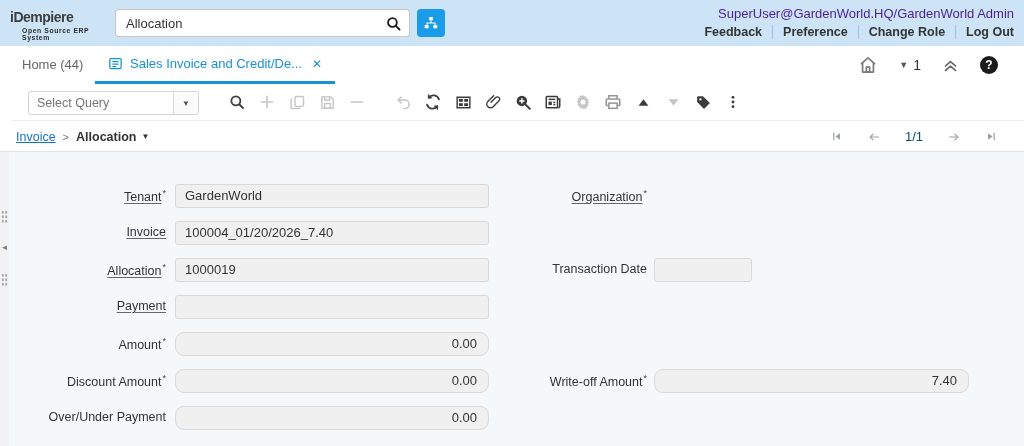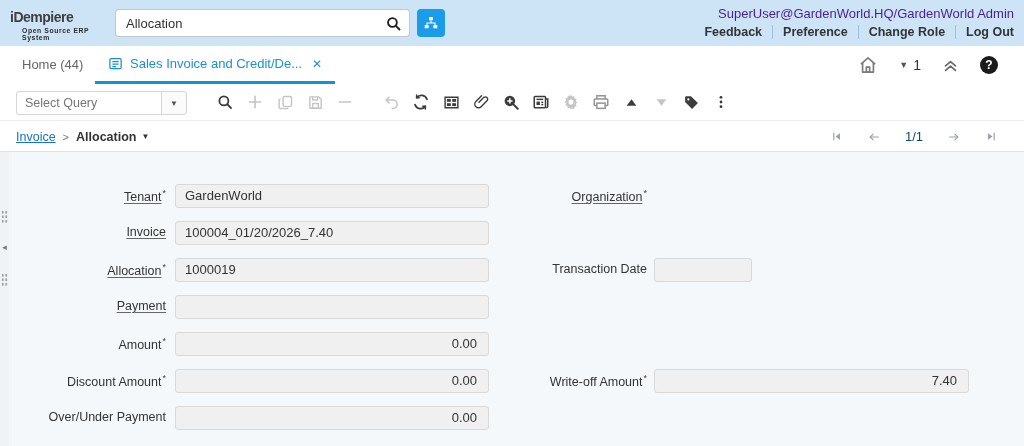--- a/index.html
+++ b/index.html
@@ -31,21 +31,21 @@
   .tab-home { position:absolute; left:22px; top:0; height:38px; line-height:38px; font-size:13px; color:#666; cursor:pointer; }
   .tab-active { position:absolute; left:95px; top:0; height:38px; display:flex; align-items:center; gap:7px; padding:0 13px; font-size:13px; color:#1791d6; border-bottom:3px solid #1791d6; cursor:pointer; }
   .tab-close { font-size:12px; color:#1791d6; cursor:pointer; margin-left:3px; }
   .tab-controls { position:absolute; right:18px; top:0; height:38px; display:flex; align-items:center; gap:21px; }
   .win-count { display:flex; align-items:center; gap:5px; font-size:14px; color:#333; cursor:pointer; }
   .caret { font-size:9px; color:#555; }
   .help-btn { width:18px; height:18px; border-radius:50%; background:#1b1b1b; color:#fff; font-size:12px; font-weight:bold; display:flex; align-items:center; justify-content:center; cursor:pointer; }
   .ico-btn { cursor:pointer; display:flex; align-items:center; justify-content:center; }
 
   
-  .toolbar { position:absolute; top:84px; left:0; right:0; height:37px; background:#fff; border-bottom:1px solid #ececec; }
+  .toolbar { position:absolute; top:84px; left:12px; right:0; height:37px; background:#fff; border-bottom:1px solid #ececec; }
   .query-wrap { position:absolute; left:16px; top:7px; display:flex; height:24px; }
   .query-input { width:146px; height:24px; border:1px solid #d5d5d5; border-radius:3px 0 0 3px; padding:0 8px; font-size:12.5px; color:#555; font-family:inherit; outline:none; }
   .query-btn { width:26px; height:24px; border:1px solid #d5d5d5; border-left:1px solid #d5d5d5; margin-left:-1px; background:#fbfbfb; border-radius:0 3px 3px 0; display:flex; align-items:center; justify-content:center; cursor:pointer; color:#555; font-size:8px; }
   .tb-icons { position:absolute; left:210px; top:0; height:36px; display:flex; align-items:center; }
   .tb { width:30px; height:30px; display:flex; align-items:center; justify-content:center; cursor:pointer; }
   .tb.gap { margin-left:16px; }
   .c-dark { color:#3c3c3c; } .c-mid { color:#949494; } .c-light { color:#c5c5c5; }
 
   
   .breadcrumb { position:absolute; top:121px; left:0; right:0; height:31px; background:#fff; border-bottom:1px solid #dde3e8; }
@@ -67,21 +67,21 @@
 
   
   .form { position:absolute; left:10px; top:31px; }
   .row { height:37px; display:grid; grid-template-columns:165px 314px 165px 315px; }
   .lbl { text-align:right; padding:5px 9px 0 0; font-size:12.5px; color:#333; white-space:nowrap; }
   .lbl.r2 { padding-right:7px; }
   .lbl .zoomable { text-decoration:underline; text-decoration-color:#666; text-underline-offset:2px; cursor:pointer; }
   .req { font-size:9px; color:#444; vertical-align:super; margin-left:1px; }
   .fld { padding-top:1px; }
   .box { width:100%; height:24px; line-height:22px; background:#f0f0f0; border:1px solid #d9d9d9; border-radius:3px; padding:0 9px; font-size:13px; color:#333; overflow:hidden; white-space:nowrap; }
-  .box.num { text-align:right; padding-right:11px; }
+  .box.num { text-align:right; padding-right:11px;border-radius:9px; }
   .box.narrow { width:98px; }
 </style>
 </head>
 <body>
 
 <div class="header">
   <div class="logo">
     <div class="logo-title">iDempiere</div>
     <div class="logo-sub">Open Source ERP System</div>
   </div>

